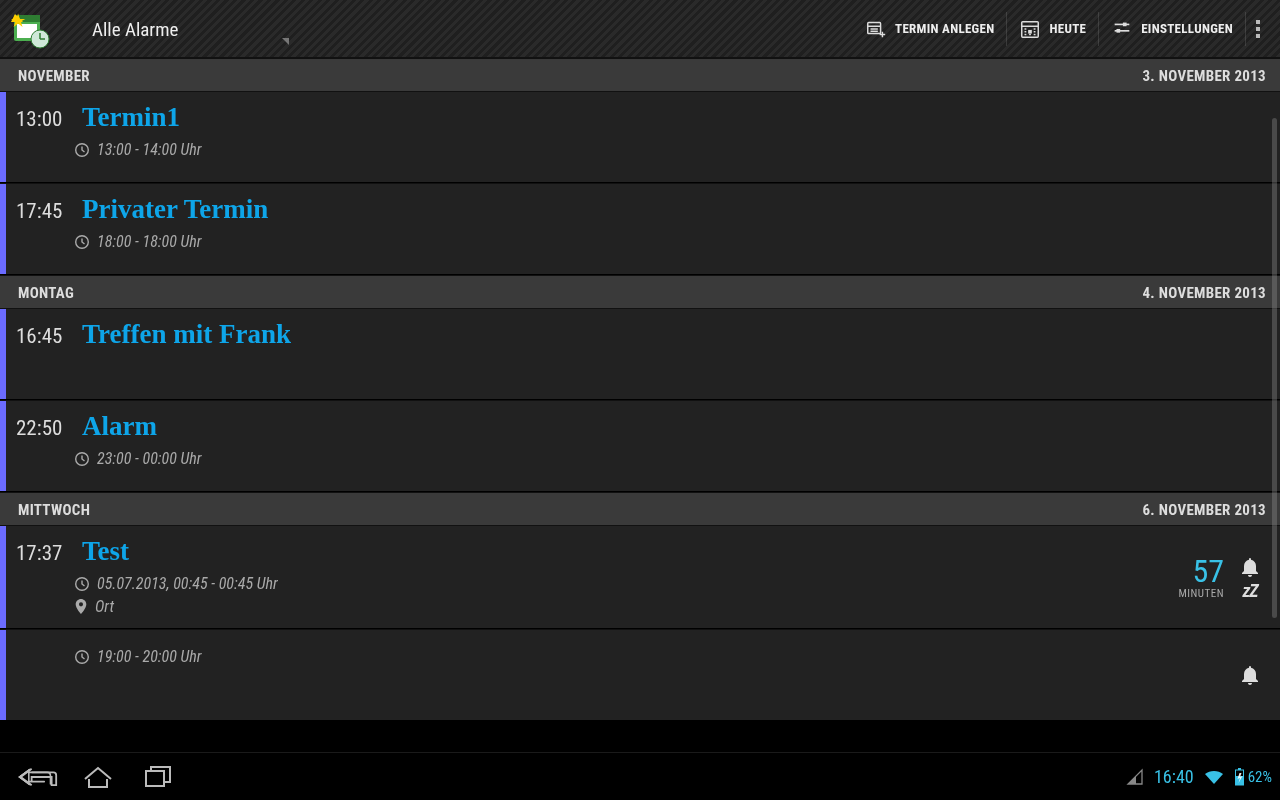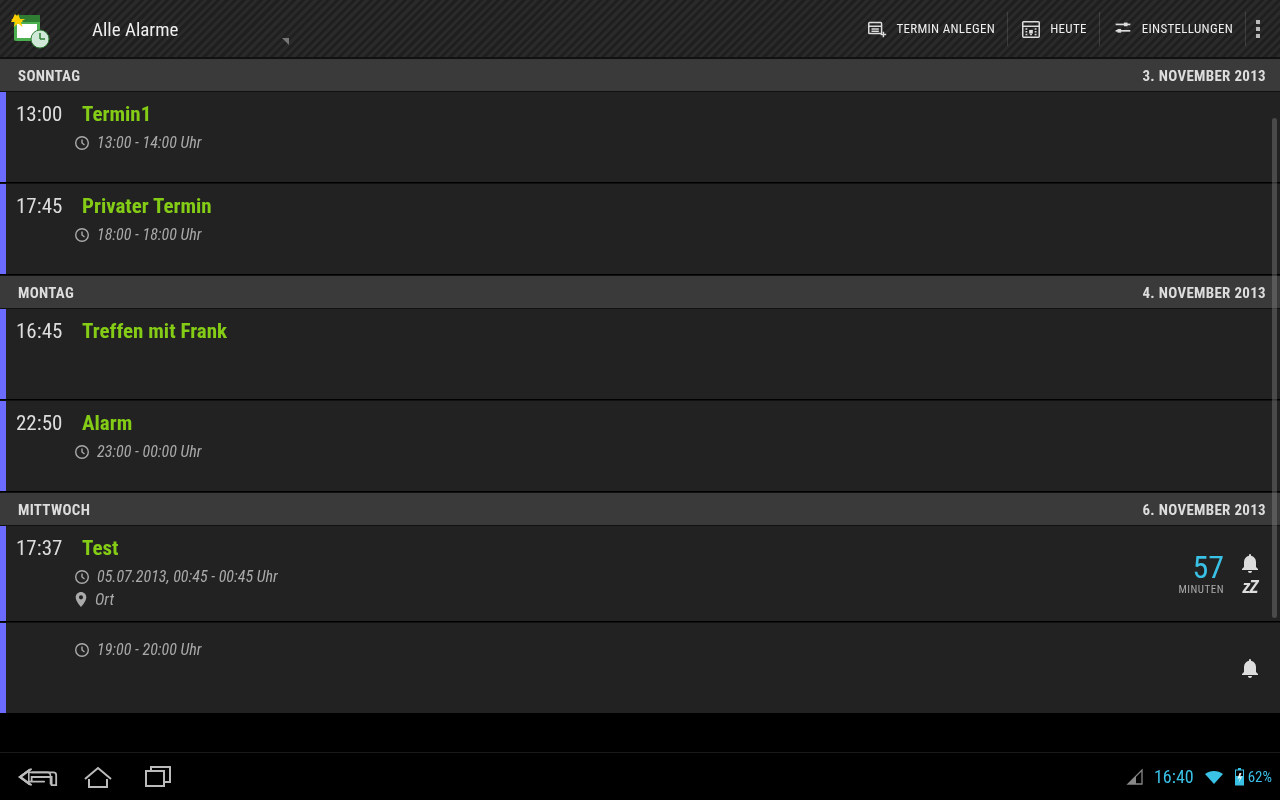--- a/index.html
+++ b/index.html
@@ -12,21 +12,21 @@
     background:repeating-linear-gradient(135deg,#2a2a2a 0 3px,#1f1f1f 3px 6px);
     border-bottom:1px solid #111;
     padding:0 10px 0 8px;
     gap:24px;
   }
   .app-icon { width:44px; height:44px; margin-right:16px; display:flex; align-items:center; justify-content:center; }
   .title-wrap { display:flex; align-items:flex-start; flex:1; }
   .title { font-size:19px; color:#eee; font-weight:400; margin-top:6px;}
   .spinner-tri { width:0;height:0;border-left:7px solid transparent;border-right:0 solid transparent;border-top:7px solid #777; margin-left:104px; margin-top:26px;}
   .ab-actions { display:flex; align-items:center; gap:0; }
-  .ab-action { display:flex; align-items:center; padding:0 12px; height:58px; color:#eee; font-size:13px; font-weight:400; letter-spacing:0.3px; }
+  .ab-action { display:flex; align-items:center; padding:0 12px; height:58px; color:#eee; font-size:13px; font-weight:700; letter-spacing:0.3px; }
   .ab-action .ic { margin-right:8px; display:flex; align-items:center; justify-content:center;}
   .ab-sep { width:1px; height:34px; background:rgba(255,255,255,0.12); }
   .overflow { padding:0 10px; display:flex; flex-direction:column; gap:3px; align-items:center; justify-content:center; height:58px;}
   .overflow .dot{ width:4px;height:4px;background:#bbb; }
 
   
   .section-header {
     display:flex; justify-content:space-between; align-items:center;
     background:#3a3a3a; color:#ddd; font-size:15px; font-weight:700;
     padding:8px 14px 6px 18px; letter-spacing:0.3px;
@@ -36,21 +36,21 @@
   
   .event {
     display:flex; align-items:stretch;
     background:#222; border-top:1px solid #111; border-bottom:1px solid #000;
     min-height:92px;
   }
   .event .stripe { width:6px; background:#6b6bff; margin-right:2px;}
   .event .body { flex:1; padding:10px 12px 12px 8px; }
   .event .row1 { display:flex; align-items:baseline; gap:10px; }
   .event .time { font-size:21px; color:#ddd; font-weight:400; min-width:56px; text-align:left;}
-  .event .name { font-size:21px; color:#84cc16; font-weight:700; }
+  .event .name { font-size:27px; color:#0ea5e9; font-weight:700;font-family:Liberation Serif, serif; }
   .event .row2, .event .row3 { display:flex; align-items:center; gap:7px; margin-top:7px; margin-left:58px; color:#aaa; font-size:16px;font-style:italic; }
   .event .row3 { margin-top:4px; }
   .clock-ic, .pin-ic { display:inline-flex; align-items:center; }
   .event .right { display:flex; align-items:center; gap:14px; padding:0 18px 0 8px;}
   .countnum { color:#39c1e6; font-size:32px; font-weight:400; text-align:right; line-height:1;}
   .countlbl { color:#aaa; font-size:11px; letter-spacing:0.5px; text-align:right;}
   .countblock{ display:flex; flex-direction:column; align-items:flex-end;}
   .bellblock { display:flex; flex-direction:column; align-items:center; gap:0;}
   .zz { color:#ddd; font-size:18px; font-weight:700; font-style:italic; letter-spacing:-1px;}
 
@@ -145,21 +145,21 @@
           <div class="dot"></div>
       </div>
     </div>
   </div>
 
   <div id="content" style="position:relative; height:694px; overflow:hidden;">
     <div class="scroll-ind">
         <div class="scroll-thumb"></div>
       </div>
   <div class="section-header">
-        <span>SONNTAG</span>
+        <span>NOVEMBER</span>
         <span>3. NOVEMBER 2013</span>
       </div>
       <div class="event">
         <div class="stripe"></div>
         <div class="body">
           <div class="row1">
             <span class="time">13:00</span>
             <span class="name">Termin1</span>
           </div>
           <div class="row2">

